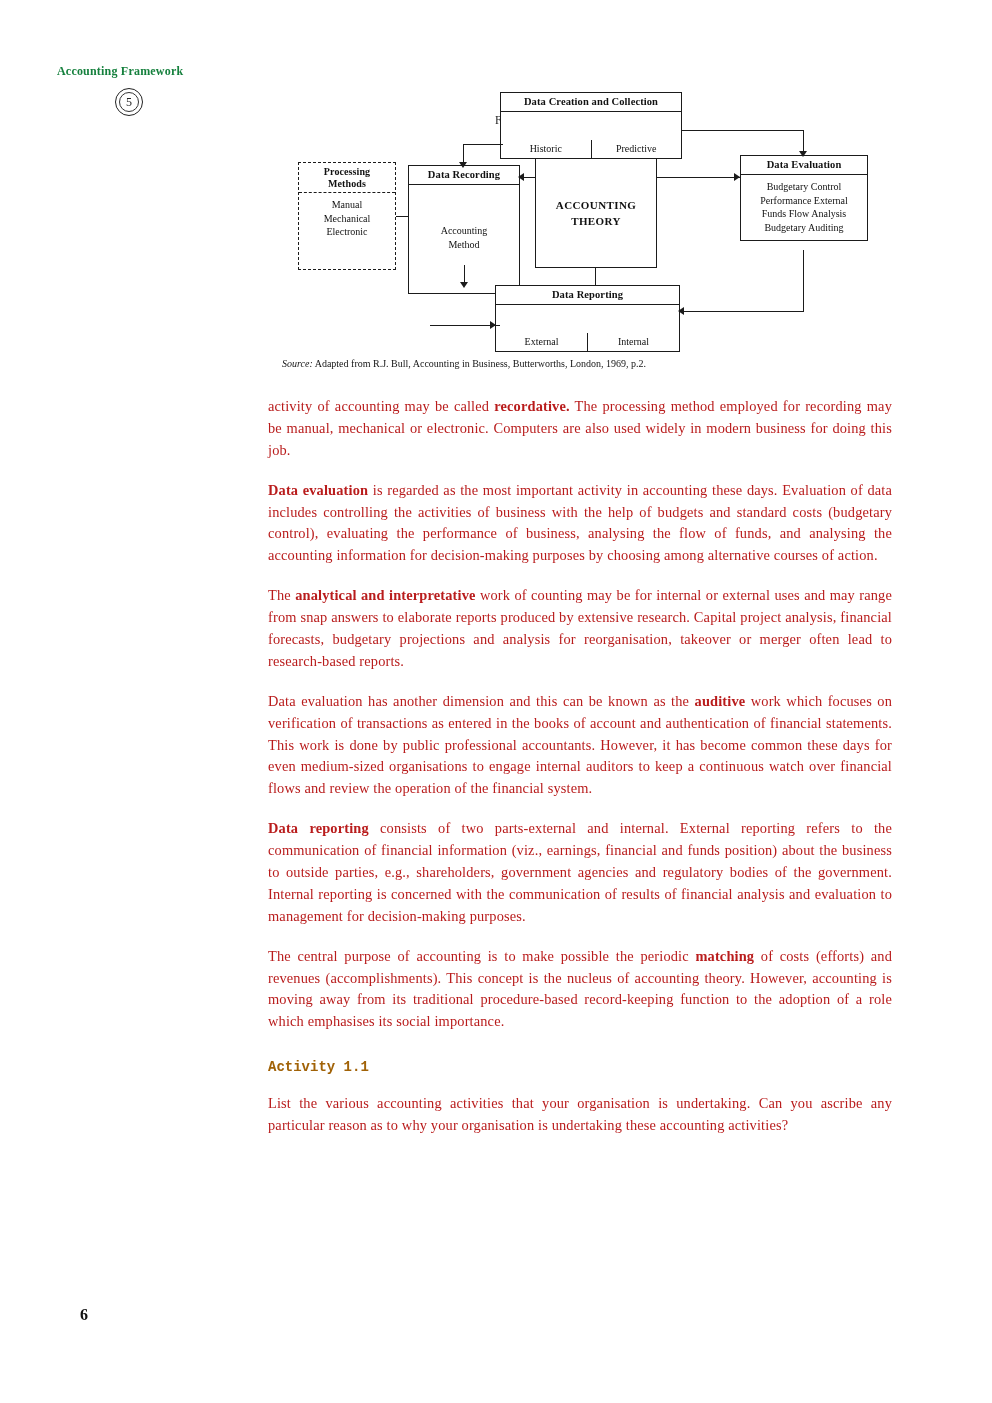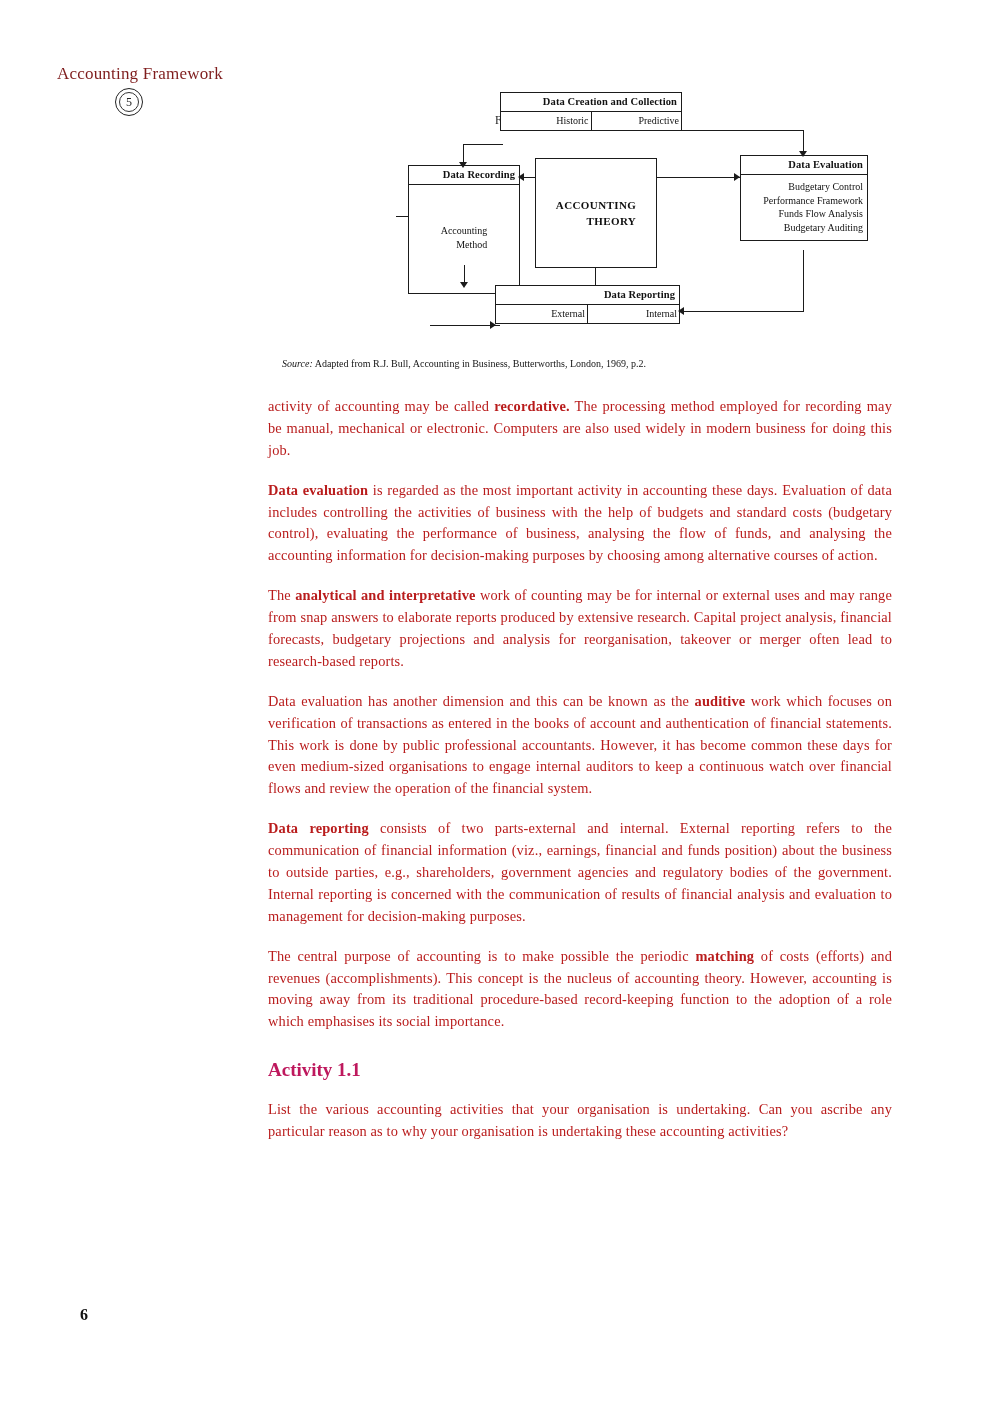--- a/index.html
+++ b/index.html
@@ -19,24 +19,24 @@
     position: absolute;
     inset: 0;
   }
 
   
   .running-head {
     position: absolute;
     left: 57px;
     top: 64px;
     font-family: "Liberation Serif", serif;
-    font-size: 17px;
-    font-weight: normal;
+    font-size: 12px;
+    font-weight: bold;
     letter-spacing: 0.2px;
-    color: #7f1d1d;
+    color: #15803d;
     white-space: nowrap;
   }
   .head-logo {
     position: absolute;
     left: 115px;
     top: 88px;
     width: 26px;
     height: 26px;
     border: 1.6px solid #222;
     border-radius: 50%;
@@ -78,32 +78,33 @@
   }
 
   .fbox {
     position: absolute;
     border: 1.3px solid #1b1b1b;
     background: #fff;
     font-family: "Liberation Serif", serif;
     font-size: 10.5px;
     color: #111;
     box-sizing: border-box;
-    text-align: right;
+    text-align: center;
   }
   .fbox .hdr {
     font-weight: bold;
     font-size: 10.5px;
     padding: 3px 4px 3px;
     border-bottom: 1.3px solid #1b1b1b;
     line-height: 1.15;
     letter-spacing: 0.1px;
   }
   .split {
     display: flex;
+    margin-top: 28px;
   }
   .split > div {
     flex: 1;
     padding: 3px 2px;
     font-size: 10px;
     line-height: 1.2;
   }
   .split > div:first-child {
     border-right: 1.3px solid #1b1b1b;
   }
@@ -176,24 +177,24 @@
     font-family: "Liberation Serif", serif;
     font-size: 14.4px;
     line-height: 1.52;
     text-align: justify;
     color: #b91c1c;
     letter-spacing: 0.15px;
   }
   .content p b { font-weight: bold; }
   h3.activity {
     margin: 26px 0 18px 0;
-    font-size: 19px;
-    font-weight: bold;
-    font-family: Liberation Serif, serif;
-    color: #be185d;
+    font-size: 14px;
+    font-weight: bold;
+    font-family: Liberation Mono, monospace;
+    color: #a16207;
   }
 
   .page-number {
     position: absolute;
     left: 80px;
     top: 1306px;
     font-size: 16px;
     font-weight: bold;
     font-family: "Liberation Serif", serif;
     color: #111;
@@ -229,34 +230,42 @@
     </div>
 
     <div class="fbox" id="box-theory">
       <span>ACCOUNTING<br>THEORY</span>
     </div>
 
     <div class="fbox" id="box-evaluation">
       <div class="hdr">Data Evaluation</div>
       <div class="body-lines">
         <div>Budgetary Control</div>
-        <div>Performance Framework</div>
+        <div>Performance External</div>
         <div>Funds Flow Analysis</div>
         <div>Budgetary Auditing</div>
       </div>
     </div>
 
     <div class="fbox" id="box-reporting">
       <div class="hdr">Data Reporting</div>
       <div class="split">
         <div>External</div>
         <div>Internal</div>
       </div>
     </div>
 
+    <div class="fbox" id="box-processing">
+      <div class="hdr">Processing<br>Methods</div>
+      <div class="body-lines">
+        <div>Manual</div>
+        <div>Mechanical</div>
+        <div>Electronic</div>
+      </div>
+    </div>
 
     <div class="ln lnh" style="left:173px; top:74px; width:40px;"></div>
     <div class="ln lnv" style="left:173px; top:74px; height:20px;"></div>
     <div class="arrow ar-down" style="left:169px; top:92px;"></div>
 
     <div class="ln lnh" style="left:392px; top:60px; width:122px;"></div>
     <div class="ln lnv" style="left:513px; top:60px; height:24px;"></div>
     <div class="arrow ar-down" style="left:509px; top:81px;"></div>
 
     <div class="ln lnh" style="left:232px; top:107px; width:14px;"></div>

